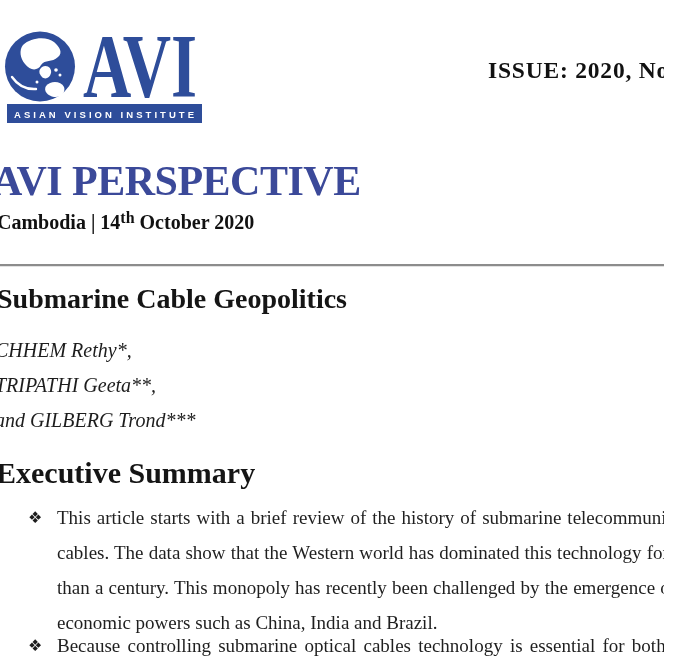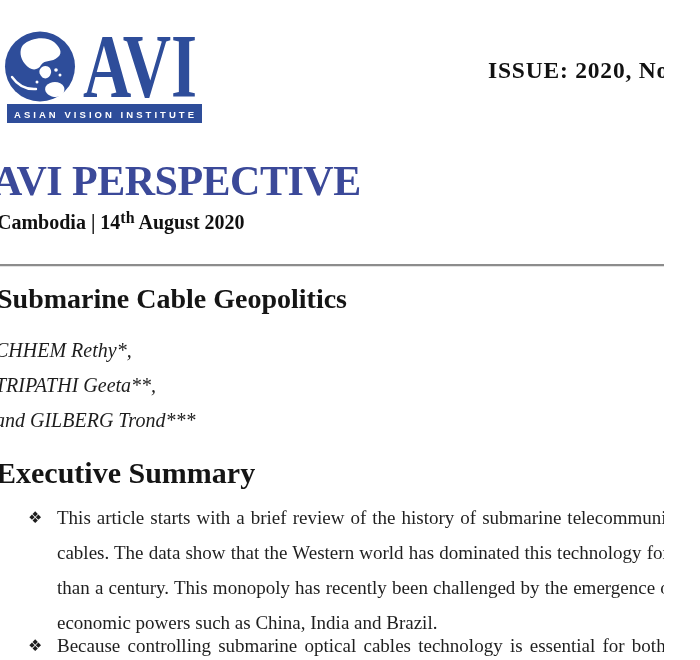--- a/index.html
+++ b/index.html
@@ -59,21 +59,21 @@
     <g>
       <rect x="3" y="74" width="195" height="19" fill="#2e4d9a"></rect>
       <text x="100" y="87.5" text-anchor="middle" font-family="Liberation Sans, sans-serif" font-weight="bold" font-size="9.5" fill="#ffffff" textLength="180" lengthAdjust="spacing">ASIAN VISION INSTITUTE</text>
     </g>
   </svg>
 
   <div class="abs issue">ISSUE: 2020, No. 10</div>
 
   <div class="abs brand-title">AVI PERSPECTIVE</div>
 
-  <div class="abs dateline"><span>Cambodia | 14</span><sup>th</sup><span> August 2020</span></div>
+  <div class="abs dateline"><span>Cambodia | 14</span><sup>th</sup><span> October 2020</span></div>
 
   <div class="rule"></div>
 
   <div class="abs article-title">Submarine Cable Geopolitics</div>
 
   <div class="authors">
     <div class="aline">CHHEM Rethy*,</div>
     <div class="aline">TRIPATHI Geeta**,</div>
     <div class="aline">and GILBERG Trond***</div>
   </div>

